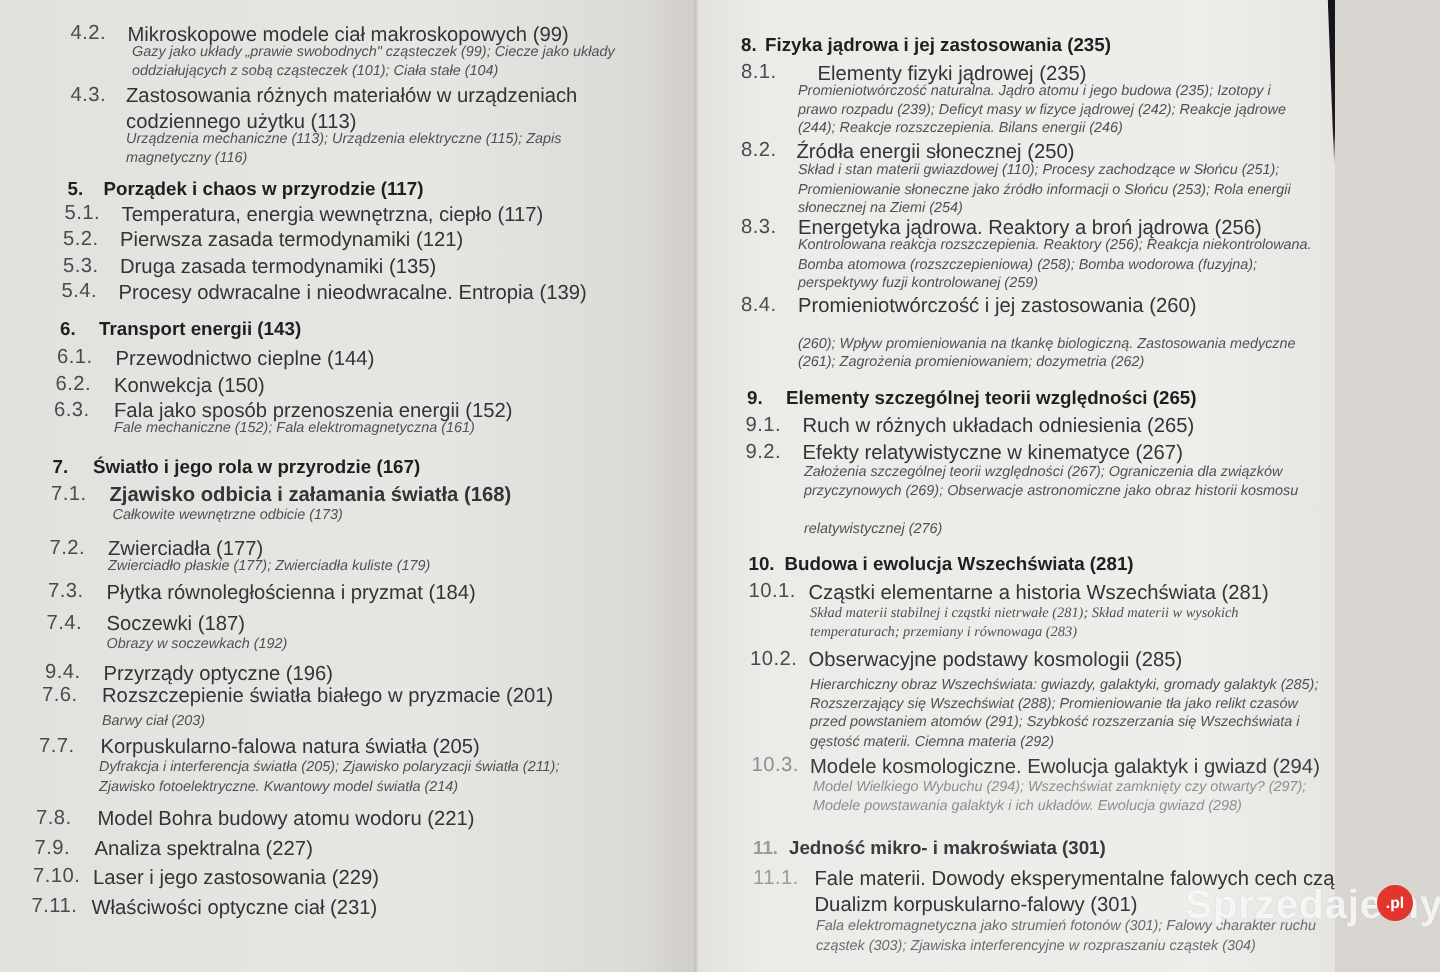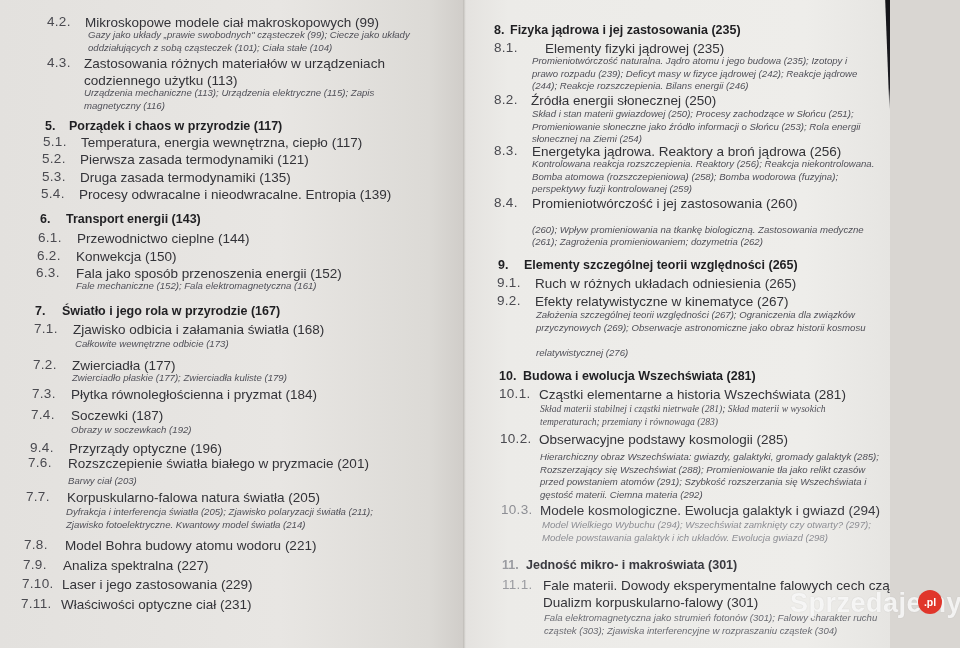--- a/index.html
+++ b/index.html
@@ -112,21 +112,21 @@
     <span class="num" style="left:36px;">6.3.</span>
     <span class="title" style="left:76px;">Fala jako sposób przenoszenia energii (152)</span>
     <span class="sub" style="left:76px;top:15px;width:360px;">Fale mechaniczne (152); Fala elektromagnetyczna (161)</span>
   </div>
 
   <div class="chapter" style="left:35px;top:304px;">
     <span class="num" style="width:27px;">7.</span><span>Światło i jego rola w przyrodzie (167)</span>
   </div>
   <div class="item" style="left:0;top:321px;">
     <span class="num" style="left:34px;">7.1.</span>
-    <span class="title" style="left:73px;">Zjawisko odbicia i załamania światła (168)</span>
+    <span class="title" style="left:73px;font-weight:bold;">Zjawisko odbicia i załamania światła (168)</span>
     <span class="sub" style="left:75px;top:17px;width:320px;">Całkowite wewnętrzne odbicie (173)</span>
   </div>
   <div class="item" style="left:0;top:357px;">
     <span class="num" style="left:33px;">7.2.</span>
     <span class="title" style="left:72px;">Zwierciadła (177)</span>
     <span class="sub" style="left:72px;top:15px;width:320px;">Zwierciadło płaskie (177); Zwierciadła kuliste (179)</span>
   </div>
   <div class="item" style="left:0;top:386px;">
     <span class="num" style="left:32px;">7.3.</span>
     <span class="title" style="left:71px;text-align:center;">Płytka równoległościenna i pryzmat (184)</span>
@@ -176,21 +176,21 @@
     <span class="num" style="width:16px;">8.</span><span>Fizyka jądrowa i jej zastosowania (235)</span>
   </div>
   <div class="item" style="left:0;top:40px;">
     <span class="num" style="left:28px;">8.1.</span>
     <span class="title" style="left:79px;">Elementy fizyki jądrowej (235)</span>
     <span class="sub" style="left:66px;top:15px;width:430px;"><span>Promieniotwórczość naturalna. Jądro atomu i jego budowa (235); Izotopy i</span><br><span>prawo rozpadu (239); Deficyt masy w fizyce jądrowej (242); Reakcje jądrowe</span><br><span>(244); Reakcje rozszczepienia. Bilans energii (246)</span></span>
   </div>
   <div class="item" style="left:0;top:92px;">
     <span class="num" style="left:28px;">8.2.</span>
     <span class="title" style="left:65px;">Źródła energii słonecznej (250)</span>
-    <span class="sub" style="left:66px;top:16px;width:430px;"><span>Skład i stan materii gwiazdowej (250); Procesy zachodzące w Słońcu (251);</span><br><span>Promieniowanie słoneczne jako źródło informacji o Słońcu (253); Rola energii</span><br><span>słonecznej na Ziemi (254)</span></span>
+    <span class="sub" style="left:66px;top:16px;width:430px;"><span>Skład i stan materii gwiazdowej (110); Procesy zachodzące w Słońcu (251);</span><br><span>Promieniowanie słoneczne jako źródło informacji o Słońcu (253); Rola energii</span><br><span>słonecznej na Ziemi (254)</span></span>
   </div>
   <div class="item" style="left:0;top:143px;">
     <span class="num" style="left:28px;">8.3.</span>
     <span class="title" style="left:66px;">Energetyka jądrowa. Reaktory a broń jądrowa (256)</span>
     <span class="sub" style="left:66px;top:15px;width:430px;"><span>Kontrolowana reakcja rozszczepienia. Reaktory (256); Reakcja niekontrolowana.</span><br><span>Bomba atomowa (rozszczepieniowa) (258); Bomba wodorowa (fuzyjna);</span><br><span>perspektywy fuzji kontrolowanej (259)</span></span>
   </div>
   <div class="item" style="left:0;top:195px;">
     <span class="num" style="left:28px;">8.4.</span>
     <span class="title" style="left:66px;">Promieniotwórczość i jej zastosowania (260)</span>
     <span class="sub" style="left:66px;top:16px;width:430px;"><br><span>(260); Wpływ promieniowania na tkankę biologiczną. Zastosowania medyczne</span><br><span>(261); Zagrożenia promieniowaniem; dozymetria (262)</span></span>

